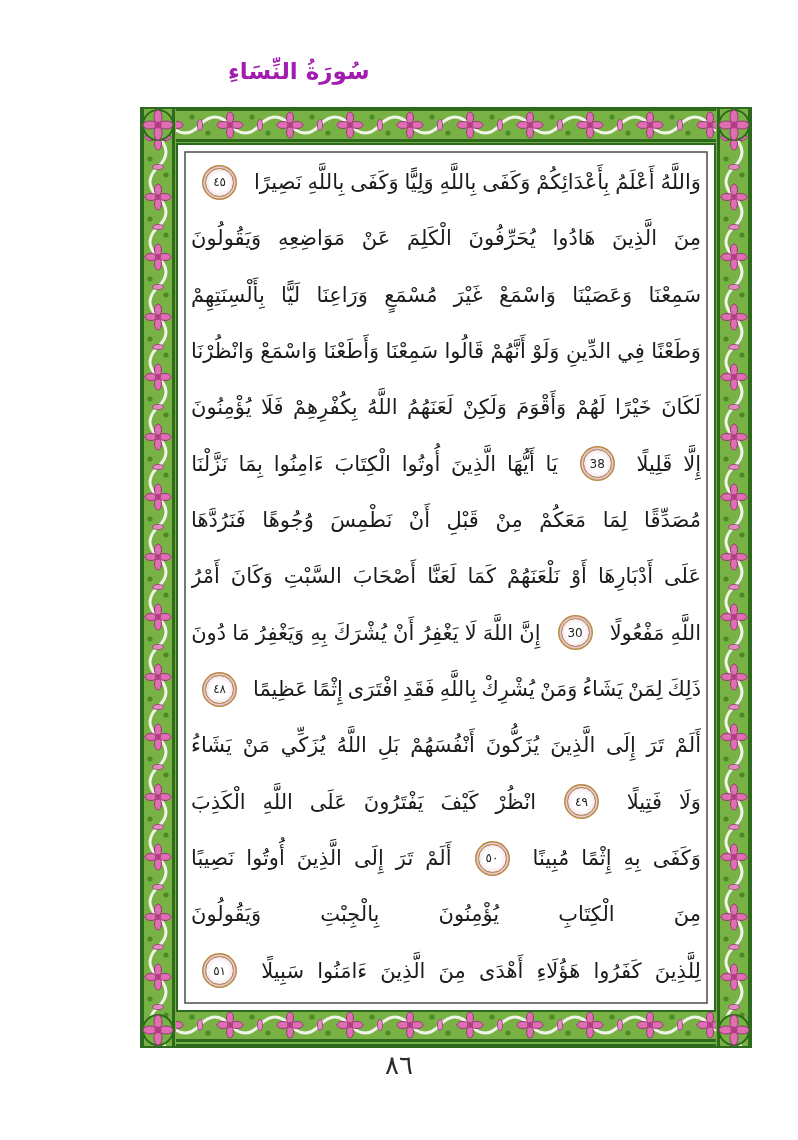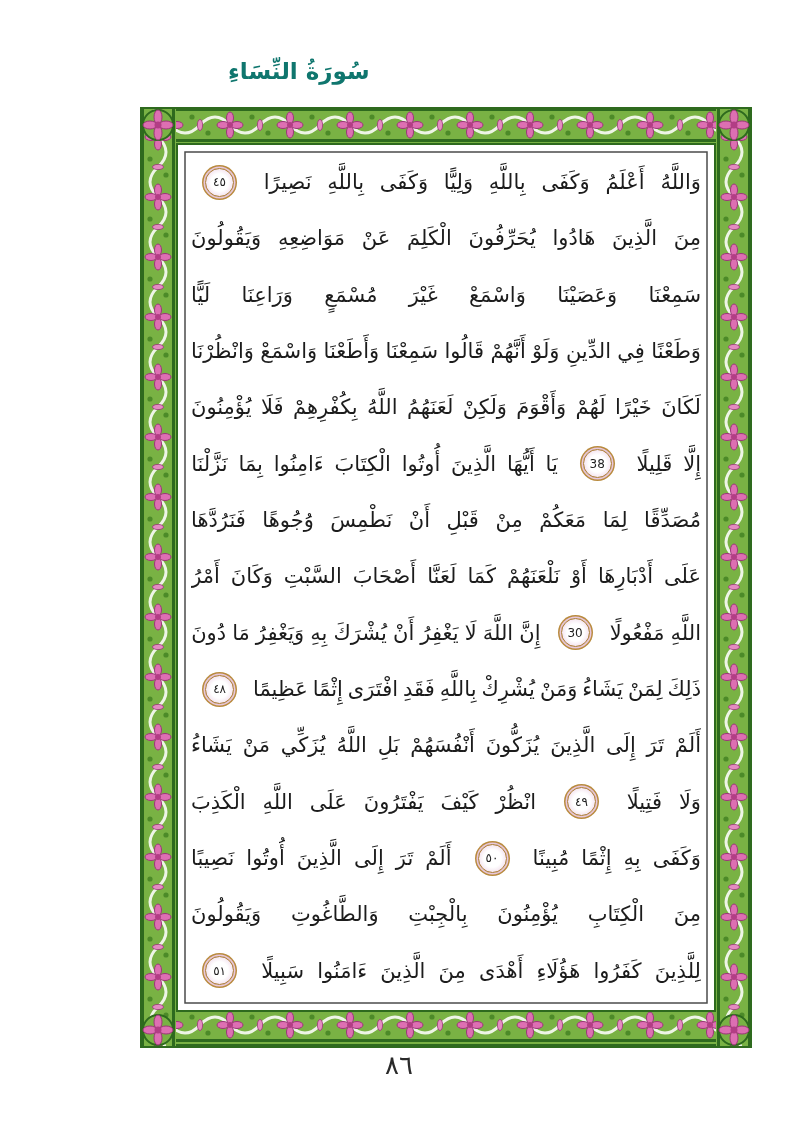--- a/index.html
+++ b/index.html
@@ -2,21 +2,21 @@
 <html lang="ar" dir="rtl"><head>
 <meta charset="utf-8">
 <style>
   html,body{margin:0;padding:0;}
   body{
     width:798px;height:1140px;position:relative;background:#ffffff;
     font-family:"DejaVu Sans",sans-serif;color:#1c1c1c;overflow:hidden;
   }
   .page{position:absolute;inset:0;}
   
-  .hdr{position:absolute;font-size:23px;font-weight:bold;color:#0f766e;white-space:nowrap;}
+  .hdr{position:absolute;font-size:23px;font-weight:bold;color:#a21caf;white-space:nowrap;}
   .hdr-right{top:52px;right:44px;}
   .hdr-left{top:58px;left:228px;}
   
   .frame{position:absolute;left:140px;top:107px;width:612px;height:941px;}
   
   .textarea{
     position:absolute;left:191px;top:155px;width:510px;height:843px;
     display:flex;flex-direction:column;justify-content:space-between;
     direction:rtl;
   }
@@ -105,20 +105,21 @@
     <use href="#cornerFlower" x="18" y="18"></use>
     <use href="#cornerFlower" x="594" y="18"></use>
     <use href="#cornerFlower" x="18" y="923"></use>
     <use href="#cornerFlower" x="594" y="923"></use>
   </svg>
 
   <div class="textarea">
       <div class="line">
         <span class="w">وَاللَّهُ</span>
         <span class="w">أَعْلَمُ</span>
+        <span class="w">بِأَعْدَائِكُمْ</span>
         <span class="w">وَكَفَى</span>
         <span class="w">بِاللَّهِ</span>
         <span class="w">وَلِيًّا</span>
         <span class="w">وَكَفَى</span>
         <span class="w">بِاللَّهِ</span>
         <span class="w">نَصِيرًا</span>
         <span class="ayah">٤٥</span>
       </div>
       <div class="line">
         <span class="w">مِنَ</span>
@@ -131,20 +132,21 @@
         <span class="w">وَيَقُولُونَ</span>
       </div>
       <div class="line">
         <span class="w">سَمِعْنَا</span>
         <span class="w">وَعَصَيْنَا</span>
         <span class="w">وَاسْمَعْ</span>
         <span class="w">غَيْرَ</span>
         <span class="w">مُسْمَعٍ</span>
         <span class="w">وَرَاعِنَا</span>
         <span class="w">لَيًّا</span>
+        <span class="w">بِأَلْسِنَتِهِمْ</span>
       </div>
       <div class="line">
         <span class="w">وَطَعْنًا</span>
         <span class="w">فِي</span>
         <span class="w">الدِّينِ</span>
         <span class="w">وَلَوْ</span>
         <span class="w">أَنَّهُمْ</span>
         <span class="w">قَالُوا</span>
         <span class="w">سَمِعْنَا</span>
         <span class="w">وَأَطَعْنَا</span>
@@ -262,21 +264,20 @@
         <span class="w">إِلَى</span>
         <span class="w">الَّذِينَ</span>
         <span class="w">أُوتُوا</span>
         <span class="w">نَصِيبًا</span>
       </div>
       <div class="line">
         <span class="w">مِنَ</span>
         <span class="w">الْكِتَابِ</span>
         <span class="w">يُؤْمِنُونَ</span>
         <span class="w">بِالْجِبْتِ</span>
-        <span class="w">وَالطَّاغُوتِ</span>
         <span class="w">وَيَقُولُونَ</span>
       </div>
       <div class="line">
         <span class="w">لِلَّذِينَ</span>
         <span class="w">كَفَرُوا</span>
         <span class="w">هَؤُلَاءِ</span>
         <span class="w">أَهْدَى</span>
         <span class="w">مِنَ</span>
         <span class="w">الَّذِينَ</span>
         <span class="w">ءَامَنُوا</span>

